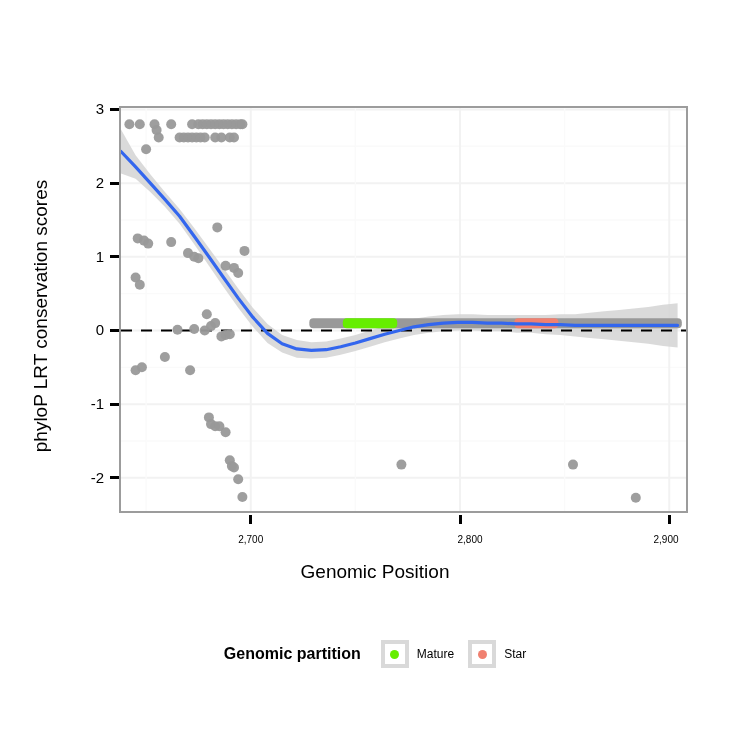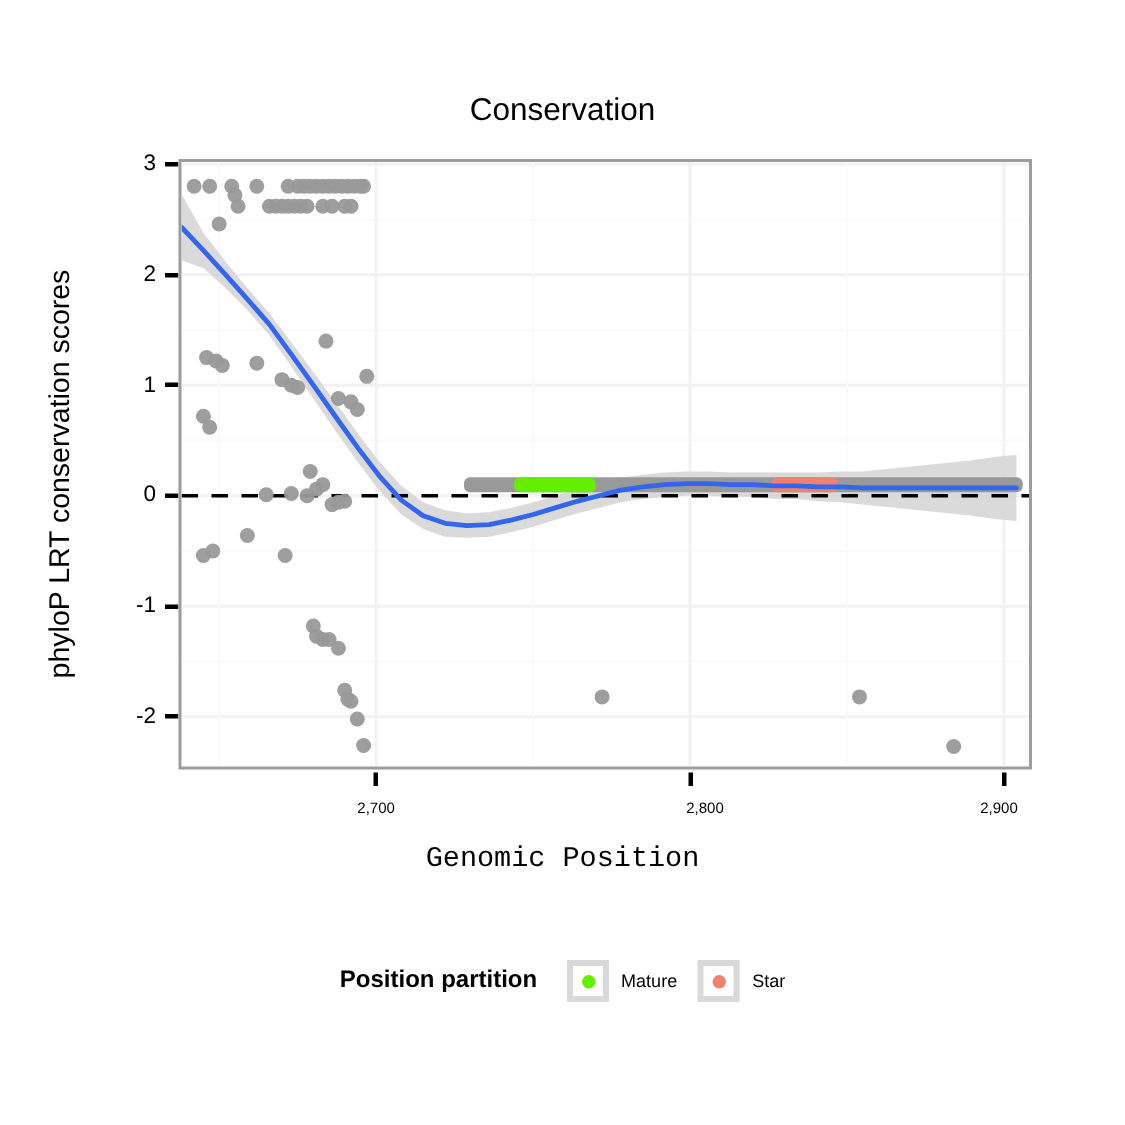--- a/index.html
+++ b/index.html
@@ -17,21 +17,21 @@
   }
   .ylab{
     position:absolute;
     left:-139px;top:305px;width:360px;
     transform:rotate(-90deg);
     transform-origin:center center;
     text-align:center;font-size:19px;color:#000;
   }
   .xlab{
     position:absolute;left:0;top:561px;width:750px;
-    text-align:center;font-size:19px;color:#000;font-family:Liberation Mono, monospace;
+    text-align:center;font-size:19px;color:#000;
   }
   .ytick-label{
     position:absolute;right:0;font-size:15px;color:#000;
     text-align:right;white-space:nowrap;
   }
   .xtick-label{
     position:absolute;top:534px;font-size:10px;color:#000;
     text-align:center;white-space:nowrap;
   }
   .tickmark-y{position:absolute;background:#000;width:9px;height:3px;}
@@ -58,21 +58,20 @@
     display:flex;align-items:center;justify-content:center;
   }
   .legend-dot{width:9px;height:9px;border-radius:50%;}
   .legend-label{font-size:12px;color:#000;}
 </style>
 </head>
 <body>
 
 <div id="figure">
 
-  <div class="plot-title">Conservation</div>
 
   <div class="ylab">phyloP LRT conservation scores</div>
 
   <div class="xlab">Genomic Position</div>
 
   <div id="y-axis-group">
       <div class="tickmark-y" style="left: 110px; top: 107.973px;"></div>
       <div class="ytick-label" style="width: 40px; left: 64px; top: 100.473px;">3</div>
       <div class="tickmark-y" style="left: 110px; top: 181.648px;"></div>
       <div class="ytick-label" style="width: 40px; left: 64px; top: 174.148px;">2</div>
@@ -190,21 +189,21 @@
         <circle cx="113.0" cy="359.5" r="5" fill="#999999" fill-opacity="0.95"></circle>
         <circle cx="117.2" cy="371.3" r="5" fill="#999999" fill-opacity="0.95"></circle>
         <circle cx="121.4" cy="389.0" r="5" fill="#999999" fill-opacity="0.95"></circle>
         <circle cx="280.4" cy="356.6" r="5" fill="#999999" fill-opacity="0.95"></circle>
         <circle cx="452.0" cy="356.6" r="5" fill="#999999" fill-opacity="0.95"></circle>
         <circle cx="514.8" cy="389.7" r="5" fill="#999999" fill-opacity="0.95"></circle>
       </svg>
   </div>
 
   <div class="legend">
-    <span class="legend-title">Position partition</span>
+    <span class="legend-title">Genomic partition</span>
     <div class="legend-item">
       <span class="legend-key">
         <span class="legend-key-inner">
           <span class="legend-dot" id="dot-mature" style="background: rgb(102, 238, 0);"></span>
         </span>
       </span>
       <span class="legend-label">Mature</span>
     </div>
     <div class="legend-item">
       <span class="legend-key">

